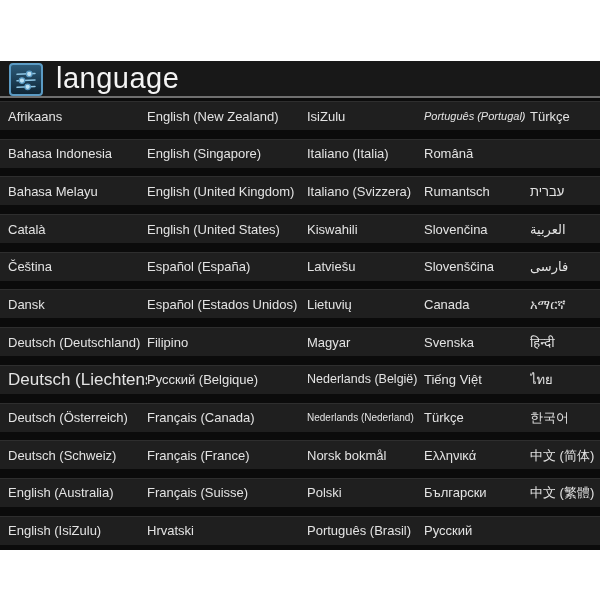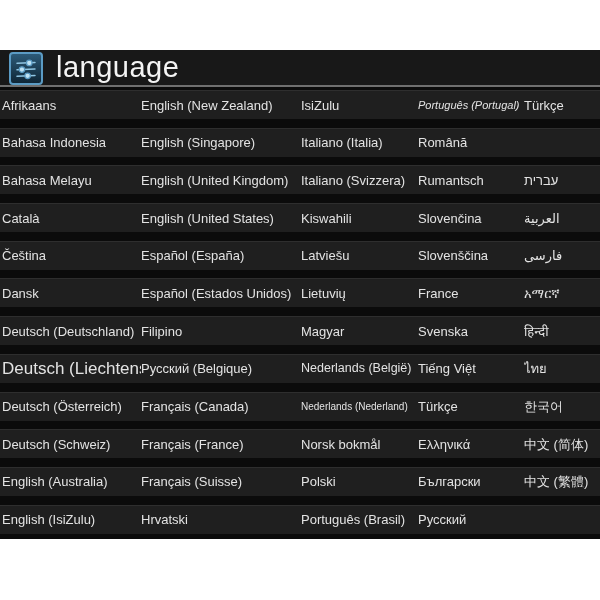--- a/index.html
+++ b/index.html
@@ -5,21 +5,21 @@
   * { margin: 0; padding: 0; box-sizing: border-box; }
   html, body { width: 600px; height: 600px; }
   body {
     background: #ffffff;
     font-family: "Liberation Sans", "DejaVu Sans", sans-serif;
     position: relative;
     overflow: hidden;
   }
   .screen {
     position: absolute;
-    left: 0; top: 50px;
+    left: 0; top: 61px;
     width: 600px; height: 489px;
     background: #0b0b0b;
   }
   .header {
     position: relative;
     height: 37px;
     background: #181818;
     border-bottom: 2px solid #6f6f6f;
     display: flex;
     align-items: center;
@@ -47,21 +47,21 @@
   .grid {
     padding-top: 3px;
   }
   .row {
     height: 29px;
     margin-bottom: 8.7px;
     background: #1f1f1f;
     border-top: 1px solid #2e2e2e;
     display: grid;
     grid-template-columns: 139px 160px 117px 106px 1fr;
-    padding-left: 2px;
+    padding-left: 8px;
     align-items: center;
   }
   .cell {
     color: #e3e3e3;
     font-size: 13px;
     white-space: nowrap;
     overflow: hidden;
     padding-right: 4px;
     line-height: 29px;
     cursor: default;
@@ -120,21 +120,21 @@
         <div class="cell">Čeština</div>
         <div class="cell">Español (España)</div>
         <div class="cell">Latviešu</div>
         <div class="cell">Slovenščina</div>
         <div class="cell">فارسی</div>
       </div>
       <div class="row">
         <div class="cell">Dansk</div>
         <div class="cell">Español (Estados Unidos)</div>
         <div class="cell">Lietuvių</div>
-        <div class="cell">France</div>
+        <div class="cell">Canada</div>
         <div class="cell">አማርኛ</div>
       </div>
       <div class="row">
         <div class="cell">Deutsch (Deutschland)</div>
         <div class="cell">Filipino</div>
         <div class="cell">Magyar</div>
         <div class="cell">Svenska</div>
         <div class="cell">हिन्दी</div>
       </div>
       <div class="row">

